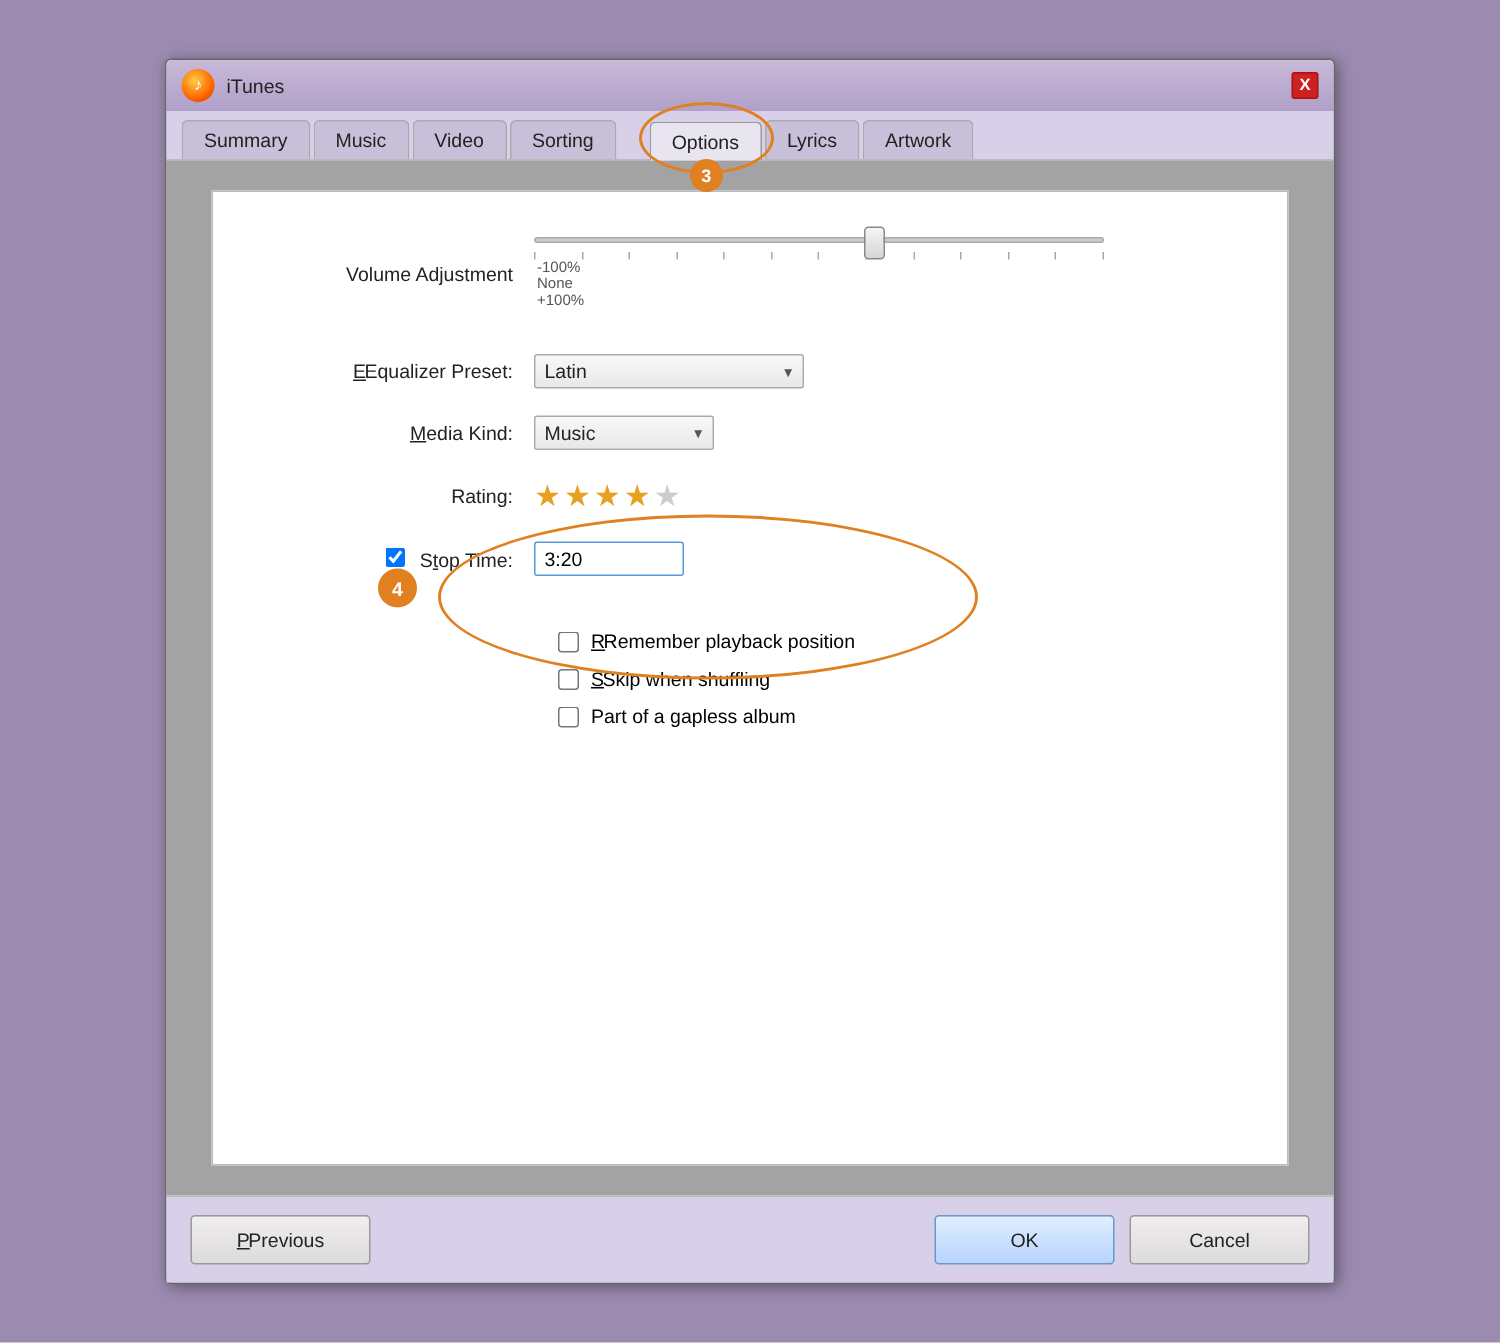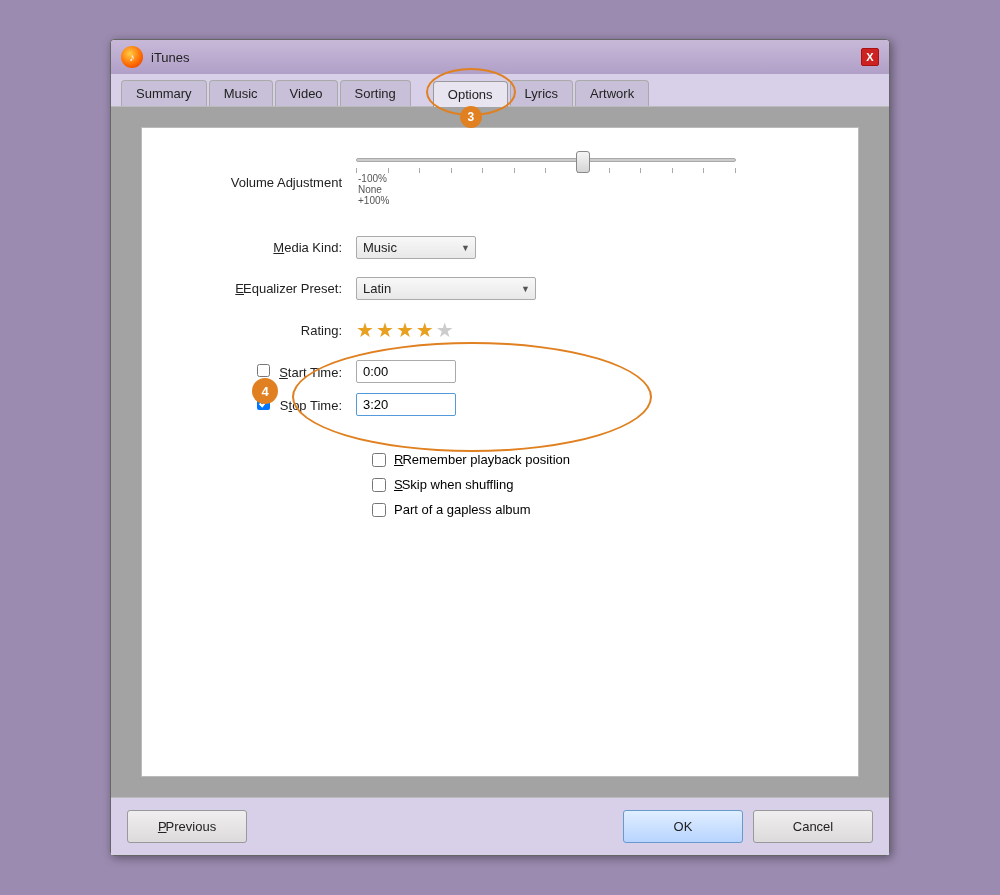--- a/index.html
+++ b/index.html
@@ -363,35 +363,20 @@
             <span class="tick"></span>
             <span class="tick"></span>
             <span class="tick"></span>
             <span class="tick"></span>
           </div>
           <div class="volume-labels">
             <span>-100%</span>
             <span>None</span>
             <span>+100%</span>
           </div>
-        </div>
-      </div>
-
-      <div class="form-row">
-        <div class="form-label">
-          <u>M</u><span>edia Kind:</span>
-        </div>
-        <div class="select-wrapper">
-          <select class="select-box" style="min-width:120px;">
-            <option>Music</option>
-            <option>Movie</option>
-            <option>TV Show</option>
-            <option>Podcast</option>
-            <option>Audiobook</option>
-          </select>
         </div>
       </div>
 
       <div class="form-row">
         <div class="form-label">
           <u>E</u><span style="margin-left:-1px">Equalizer Preset:</span>
         </div>
         <div class="select-wrapper">
           <select class="select-box">
             <option>Latin</option>
@@ -407,42 +392,50 @@
             <option>Pop</option>
             <option>R&amp;B</option>
             <option>Rock</option>
             <option>Vocal Booster</option>
           </select>
         </div>
       </div>
 
       <div class="form-row">
         <div class="form-label">
+          <u>M</u><span>edia Kind:</span>
+        </div>
+        <div class="select-wrapper">
+          <select class="select-box" style="min-width:120px;">
+            <option>Music</option>
+            <option>Movie</option>
+            <option>TV Show</option>
+            <option>Podcast</option>
+            <option>Audiobook</option>
+          </select>
+        </div>
+      </div>
+
+      <div class="form-row">
+        <div class="form-label">
           <span>Rating:</span>
         </div>
         <div class="rating-stars">
           <span class="star">★</span>
           <span class="star">★</span>
           <span class="star">★</span>
           <span class="star">★</span>
           <span class="star empty">★</span>
         </div>
       </div>
 
       <div class="time-section">
         <div class="time-circle"></div>
         <div class="badge-4">4</div>
 
-        <div class="form-row" style="margin-bottom:10px;">
-          <div class="form-label">
-            <input type="checkbox" style="margin-right: 6px;">
-            <u>S</u><span>tart Time:</span>
-          </div>
-          <input type="text" class="time-input" value="0:00" style="">
-        </div>
 
         <div class="form-row">
           <div class="form-label">
             <input type="checkbox" checked="" style="margin-right: 6px;">
             S<u>t</u><span>op Time:</span>
           </div>
           <input type="text" class="time-input active" value="3:20" style="">
         </div>
       </div>
 

